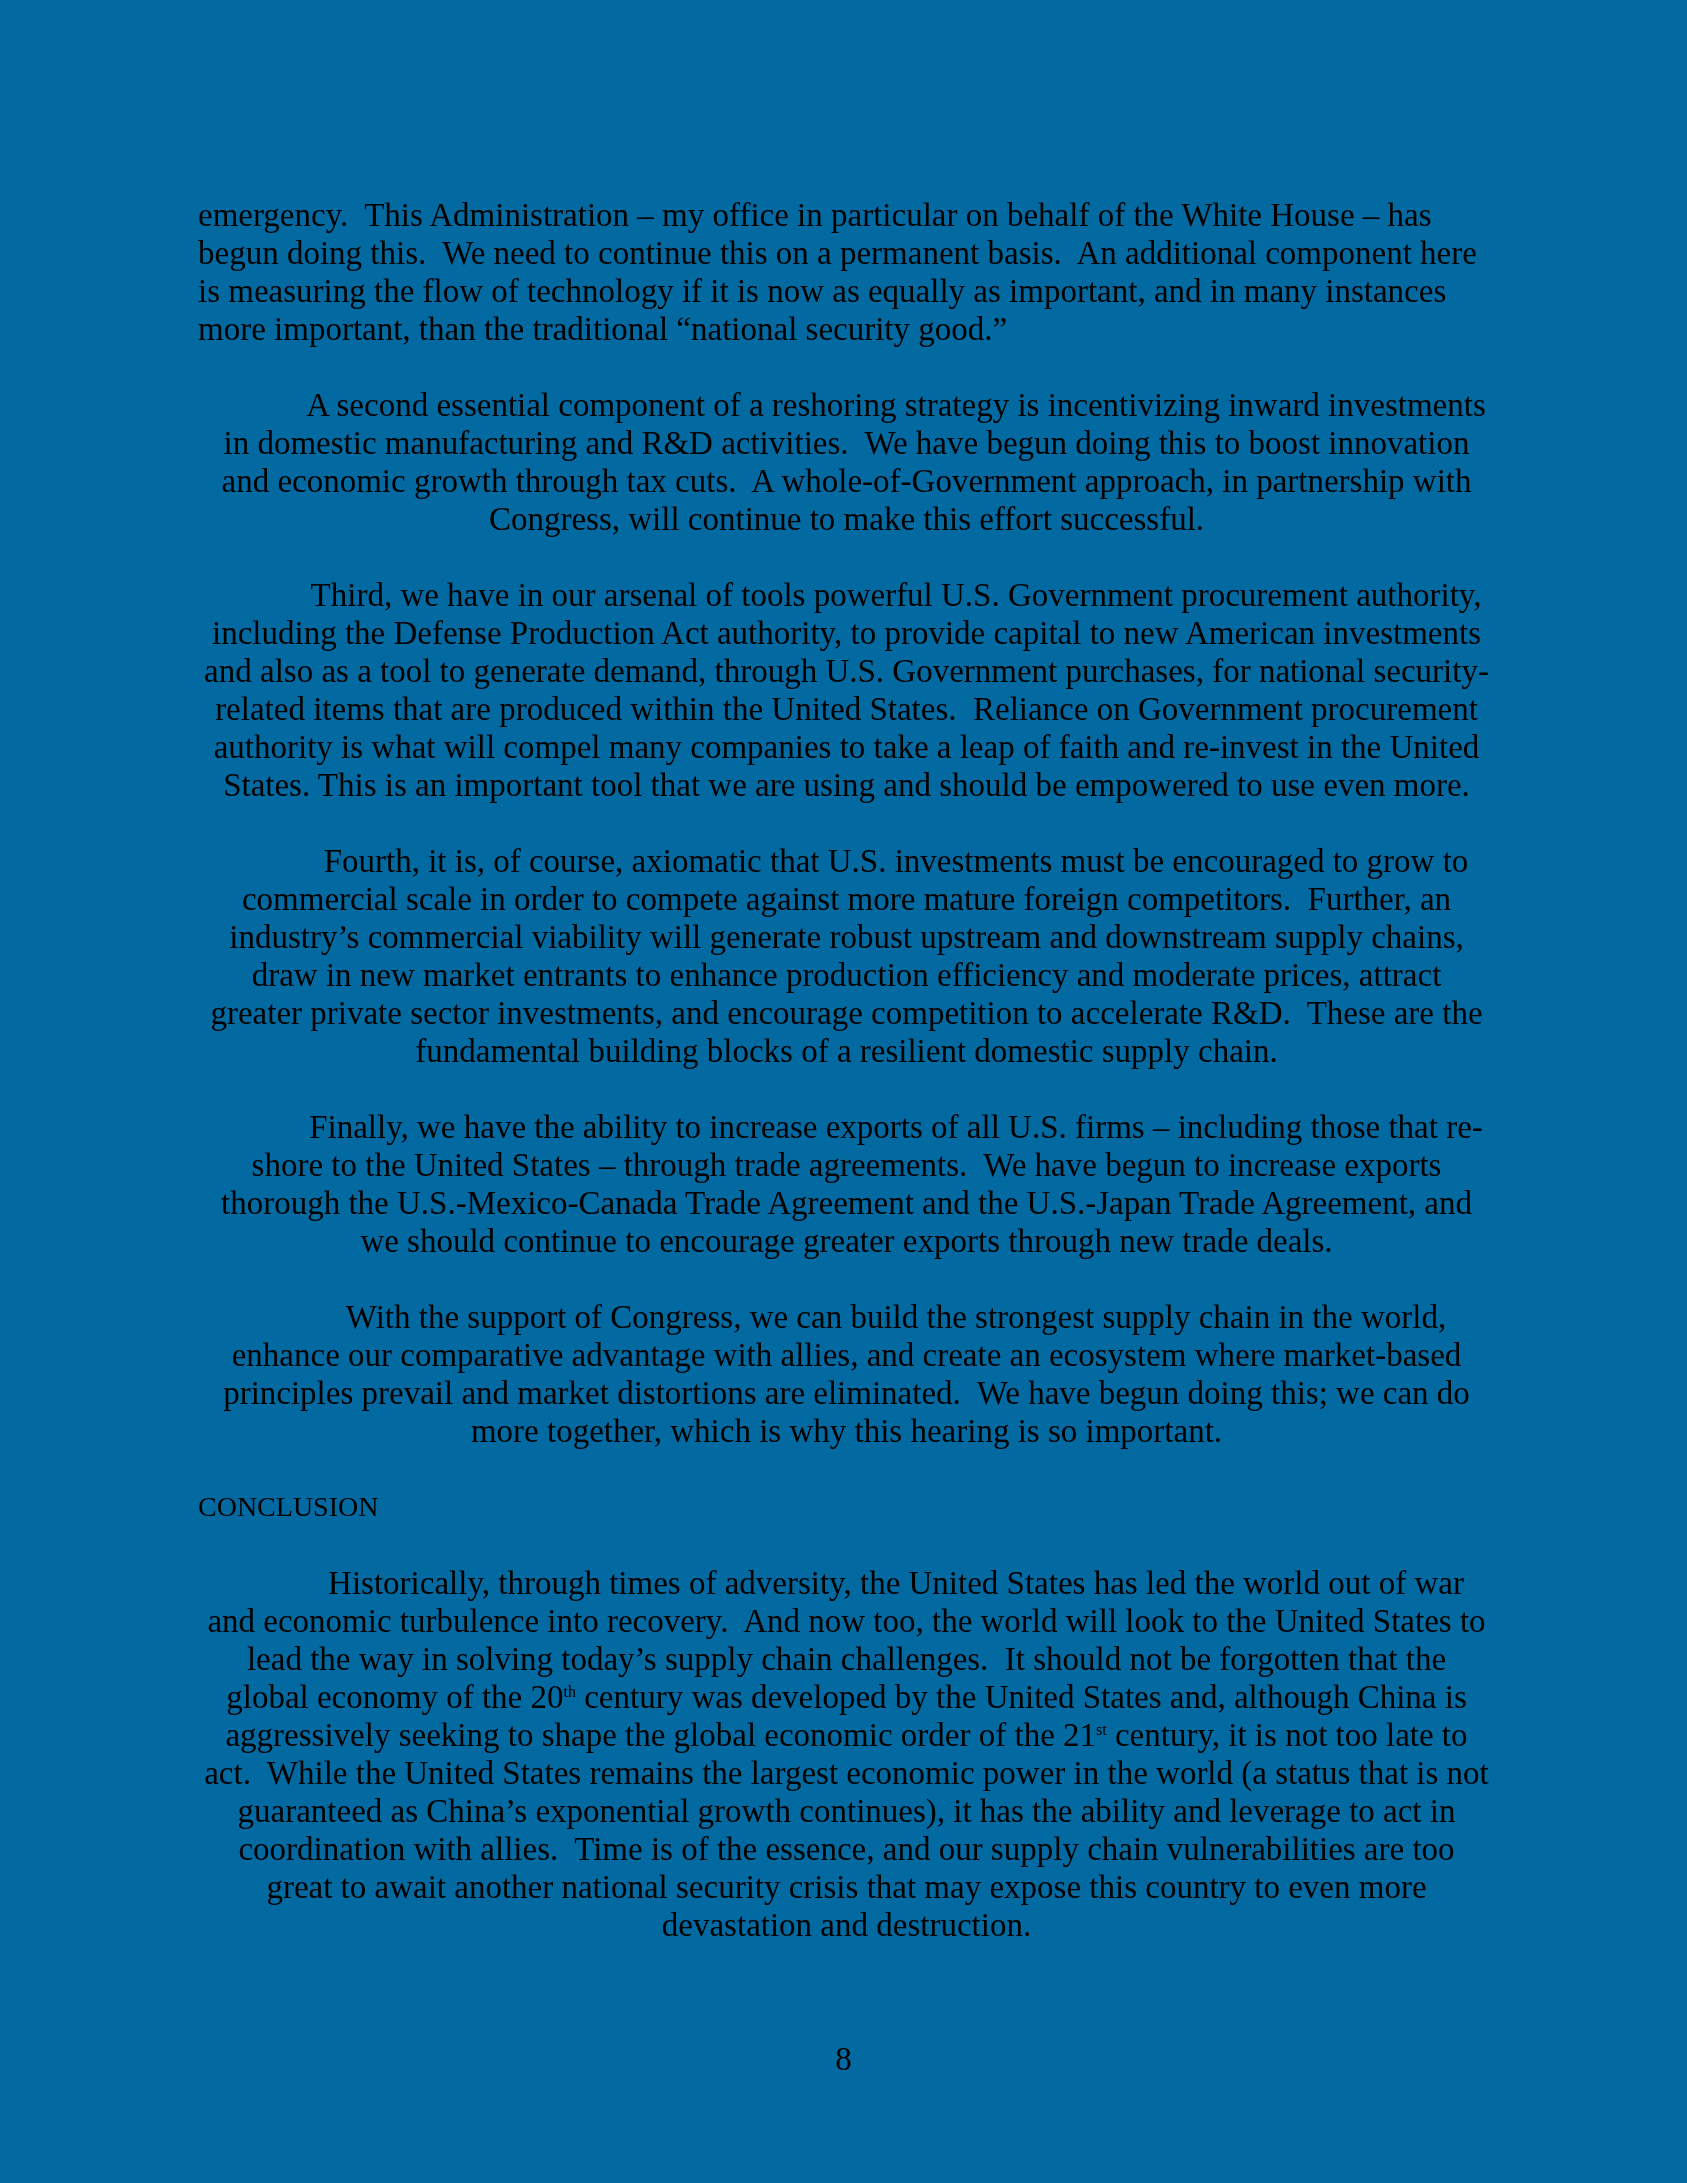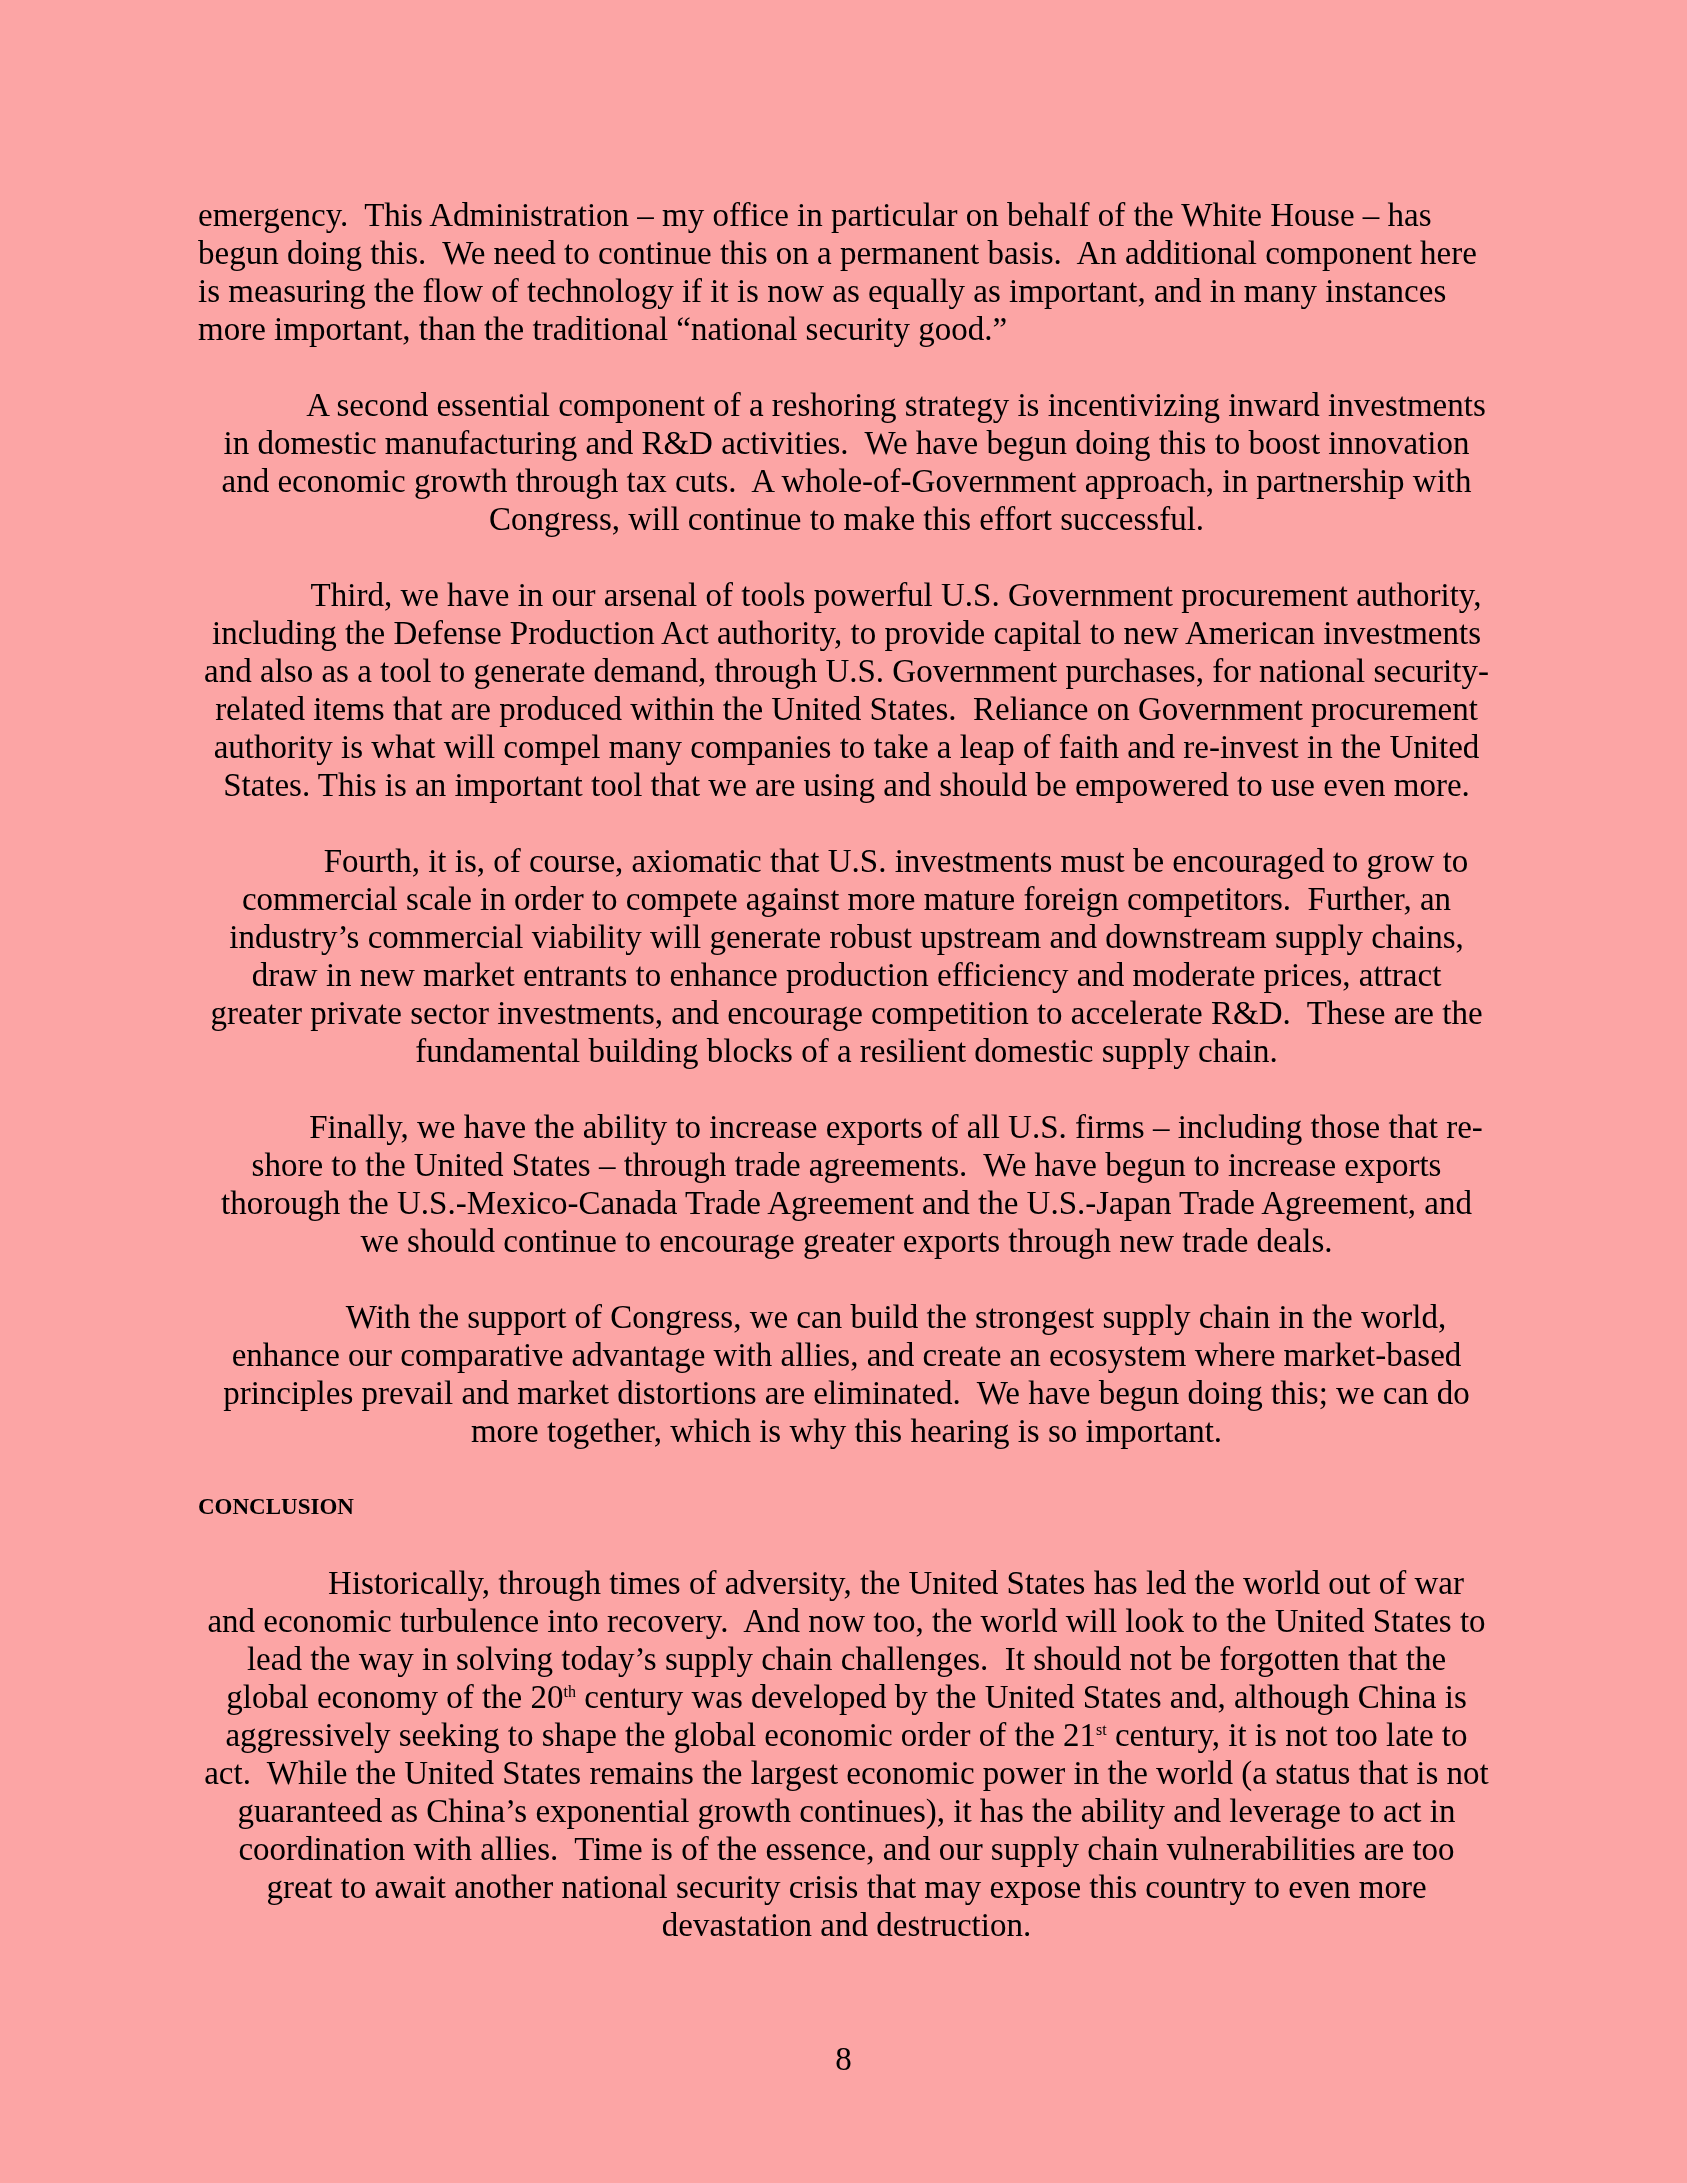--- a/index.html
+++ b/index.html
@@ -4,21 +4,21 @@
 <style>
   html, body {
     margin: 0;
     padding: 0;
     background: #ffffff;
   }
   .page {
     position: relative;
     width: 1687px;
     height: 2183px;
-    background: #fca5a5;
+    background: #0369a1;
     color: #000000;
     font-family: "Liberation Serif", "DejaVu Serif", serif;
     overflow: hidden;
   }
   .content {
     position: absolute;
     left: 198px;
     top: 196px;
     width: 1297px;
   }
@@ -27,23 +27,23 @@
     line-height: 38px;
     margin: 0 0 38px 0;
     white-space: pre;
     color: #000000;
   }
   .indent {
     text-indent: 99px;
     text-align: center;
   }
   .heading {
-    font-size: 23px;
+    font-size: 28px;
     line-height: 38px;
-    font-weight: bold;
+    font-weight: normal;
     margin: 0 0 38px 0;
     white-space: pre;
     color: #000000;
   }
   .sup {
     font-size: 16px;
     position: relative;
     top: -11.2px;
     line-height: 0;
   }

